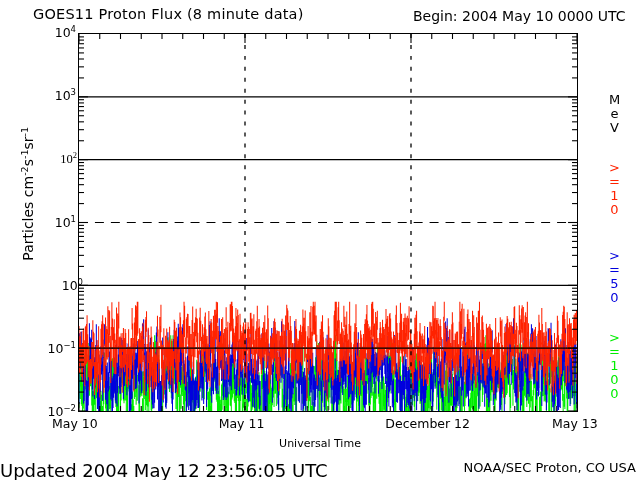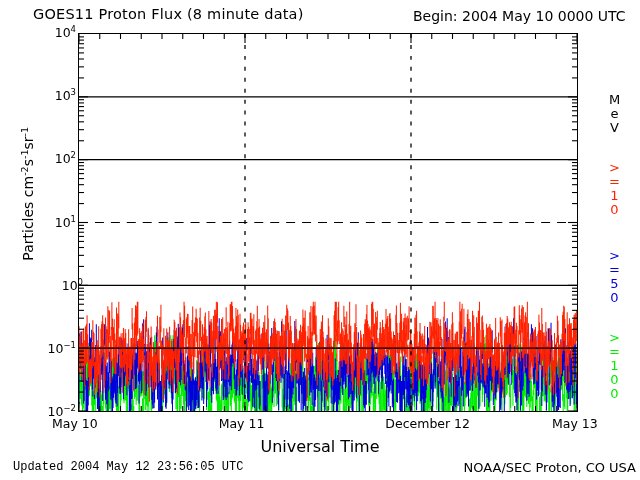--- a/index.html
+++ b/index.html
@@ -14,24 +14,24 @@
   #plot{left:78px;top:33px;width:500px;height:379px;border:1.4px solid #000;box-sizing:border-box;background:#fff;overflow:hidden;}
   #gridlayer,#datalayer,#ticklayer{position:absolute;left:0;top:0;width:100%;height:100%;}
   .ylabel{position:absolute;right:0;font-size:12.5px;white-space:nowrap;text-align:right;margin-left:8px;}
   .ylabel sup{font-size:8.5px;vertical-align:super;}
   #ytitle{
     left:-88px;top:185px;width:230px;transform:rotate(-90deg);
     transform-origin:center center;text-align:center;font-size:14px;white-space:nowrap;
   }
   #ytitle sup{font-size:9.5px;vertical-align:super;}
   .xlabel{position:absolute;top:416px;font-size:12.5px;white-space:nowrap;}
-  #xtitle{left:0;top:437px;width:640px;text-align:center;font-size:16px;}
+  #xtitle{left:0;top:437px;width:640px;text-align:center;font-size:11px;}
   .legitem{position:absolute;width:22px;text-align:center;font-size:13px;white-space:nowrap;
            writing-mode:vertical-rl;text-orientation:upright;letter-spacing:-1px;}
-  #footL{left:13px;top:460px;font-size:12px;white-space:nowrap;font-family:Liberation Mono, monospace;}
+  #footL{left:0;top:460px;font-size:18px;white-space:nowrap;}
   #footR{right:4px;top:460px;font-size:13px;white-space:nowrap;}
 </style>
 </head>
 <body>
 
 <div class="abs" id="title">GOES11 Proton Flux (8 minute data)</div>
 <div class="abs" id="begin">Begin: 2004 May 10 0000 UTC</div>
 
 <div class="abs" id="ytitle">
   <span>Particles cm<sup>-2</sup>s<sup>-1</sup>sr<sup>-1</sup></span>
@@ -211,21 +211,21 @@
       <line x1="500" x2="500" y1="0" y2="9" stroke="#000" stroke-width="1.1"></line>
       <line x1="500" x2="500" y1="370" y2="379" stroke="#000" stroke-width="1.1"></line>
       <line x1="166.66666666666666" x2="166.66666666666666" y1="0" y2="379" stroke="#000" stroke-width="1.3" stroke-dasharray="4,7"></line>
       <line x1="333.3333333333333" x2="333.3333333333333" y1="0" y2="379" stroke="#000" stroke-width="1.3" stroke-dasharray="4,7"></line>
     </svg>
 </div>
 
 <div id="ylabels">
     <div class="ylabel" style="top: 24px; width: 72px; left: 0px;">10<sup>4</sup>&nbsp;</div>
     <div class="ylabel" style="top: 87.1667px; width: 72px; left: 0px;">10<sup>3</sup>&nbsp;</div>
-    <div class="ylabel" style="top: 150.333px; width: 72px; left: 0px;">10<sup>2</sup>&nbsp;</div>
+    <div class="ylabel" style="top: 150.333px; width: 72px; left: 0px; font-family: Liberation Serif, serif;">10<sup>2</sup>&nbsp;</div>
     <div class="ylabel" style="top: 213.5px; width: 72px; left: 0px;">10<sup>1</sup>&nbsp;</div>
     <div class="ylabel" style="top: 276.667px; width: 72px; left: 0px; padding-left: 7px;">10<sup>0</sup>&nbsp;</div>
     <div class="ylabel" style="top: 339.833px; width: 72px; left: 0px;">10<sup>−1</sup>&nbsp;</div>
     <div class="ylabel" style="top: 403px; width: 72px; left: 0px;">10<sup>−2</sup>&nbsp;</div>
   </div>
 <div id="xlabels">
     <div class="xlabel" style="left: 52px;">May 10</div>
     <div class="xlabel" style="left: 218.667px;">May 11</div>
     <div class="xlabel" style="left: 385.333px;">December 12</div>
     <div class="xlabel" style="left: 552px;">May 13</div>

